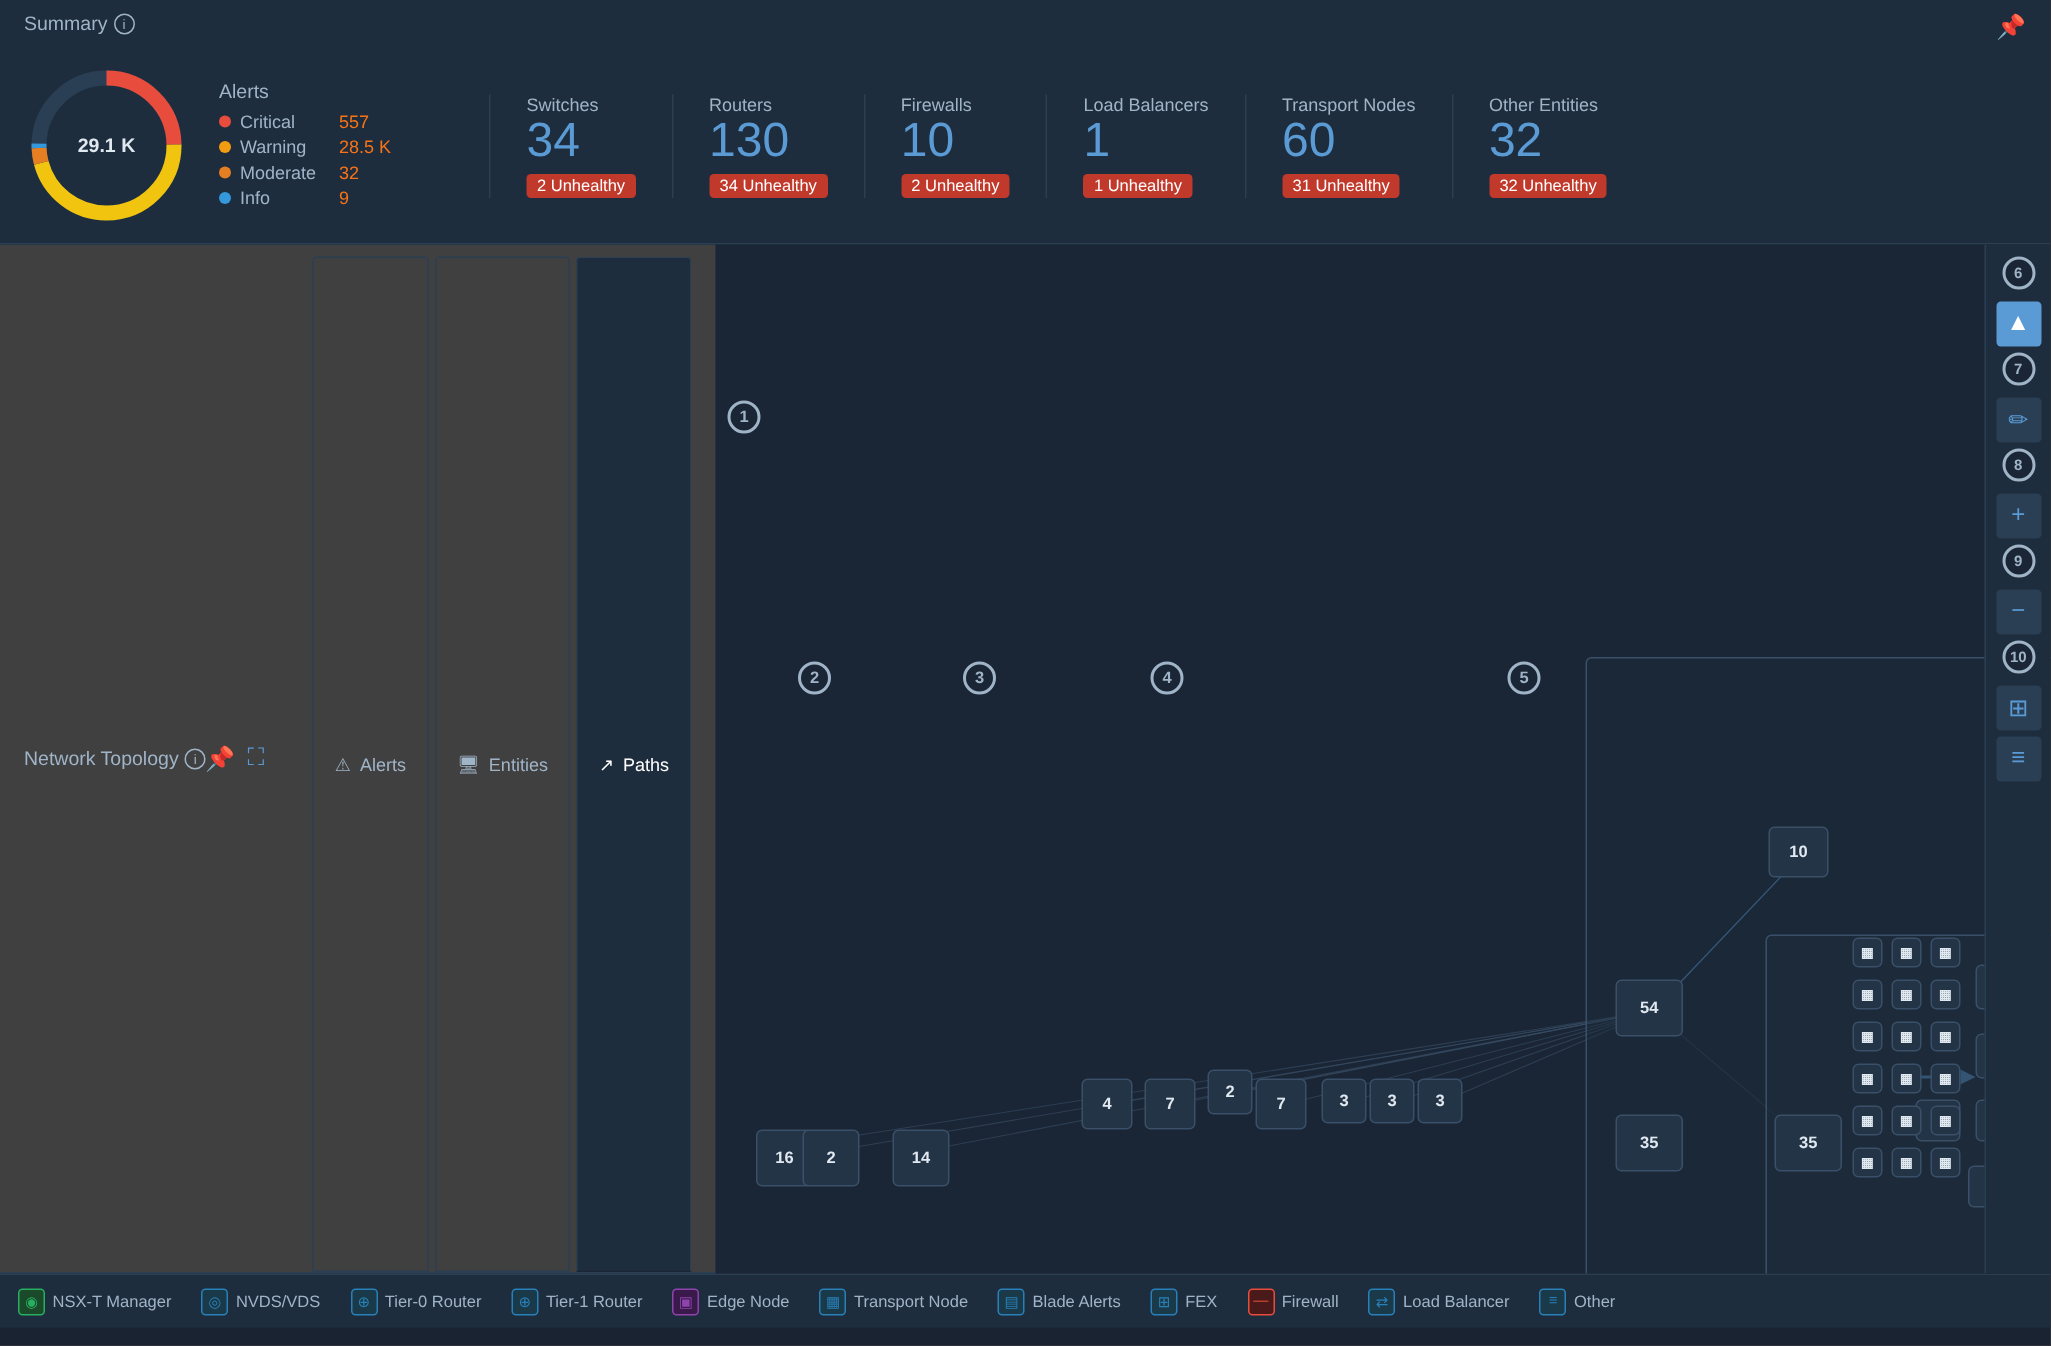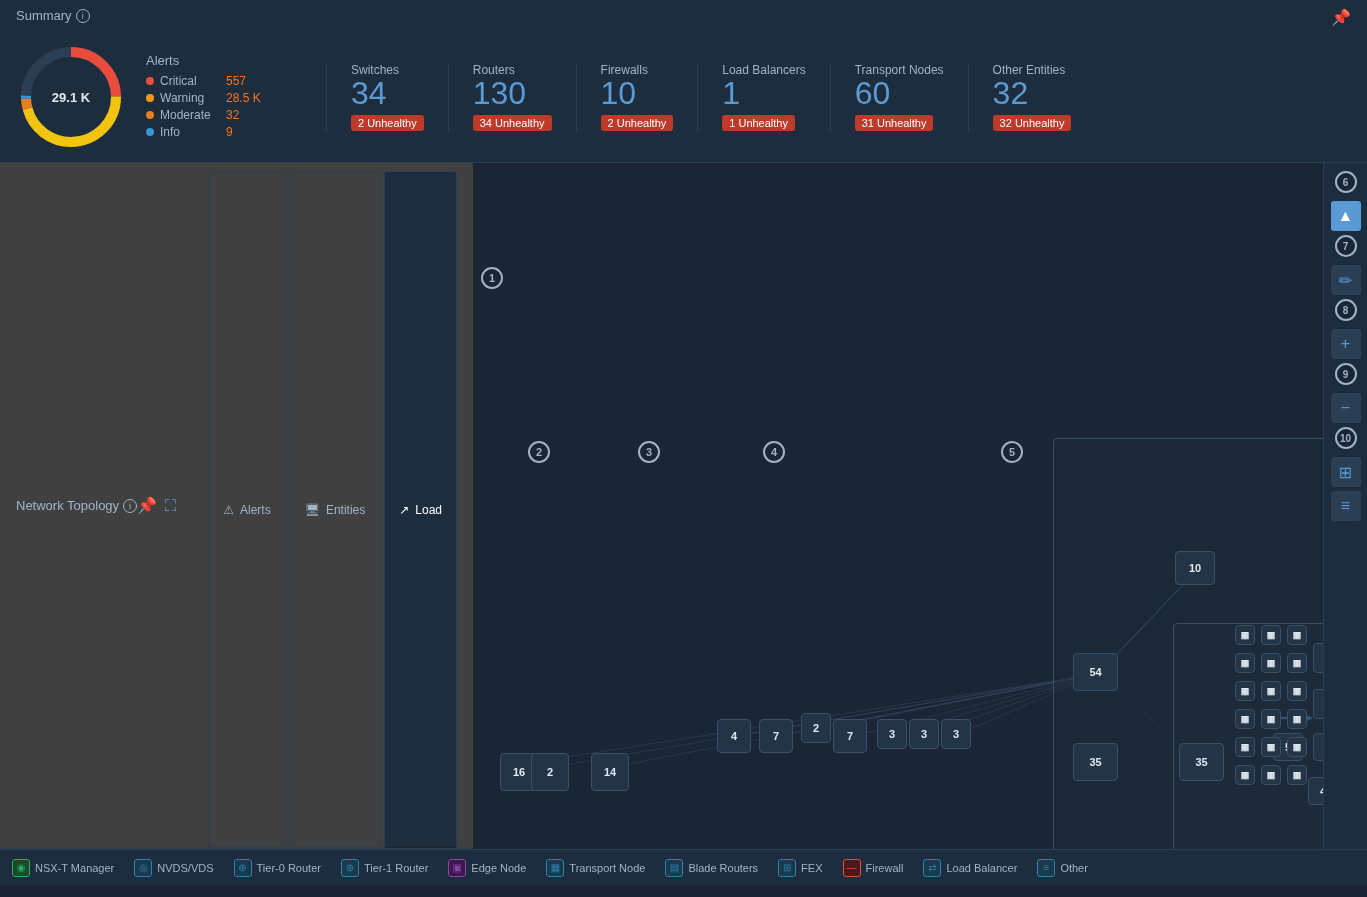--- a/index.html
+++ b/index.html
@@ -423,21 +423,21 @@
     <button class="tab-btn">
       <span>⚠</span>
       <span>Alerts</span>
     </button>
     <button class="tab-btn">
       <span>🖥</span>
       <span>Entities</span>
     </button>
     <button class="tab-btn active">
       <span>↗</span>
-      <span>Load</span>
+      <span>Paths</span>
     </button>
   </div>
 
   <div class="topology-map">
 
     <svg class="topo-lines">
 
       <line x1="30" y1="604" x2="625" y2="511" stroke="#3a5068" stroke-width="0.7" opacity="0.6"></line>
       <line x1="80" y1="604" x2="625" y2="511" stroke="#3a5068" stroke-width="0.7" opacity="0.6"></line>
       <line x1="140" y1="604" x2="625" y2="511" stroke="#3a5068" stroke-width="0.7" opacity="0.6"></line>
@@ -559,21 +559,21 @@
   <div class="legend-item">
     <div class="legend-icon" style="background:#3a1a4a;color:#8e44ad;border:1px solid #8e44ad;">▣</div>
     <span>Edge Node</span>
   </div>
   <div class="legend-item">
     <div class="legend-icon" style="background:#1a3a4a;color:#2980b9;border:1px solid #2980b9;">▦</div>
     <span>Transport Node</span>
   </div>
   <div class="legend-item">
     <div class="legend-icon" style="background:#1a3a4a;color:#2980b9;border:1px solid #2980b9;">▤</div>
-    <span>Blade Routers</span>
+    <span>Blade Alerts</span>
   </div>
   <div class="legend-item">
     <div class="legend-icon" style="background:#1a3a4a;color:#2980b9;border:1px solid #2980b9;">⊞</div>
     <span>FEX</span>
   </div>
   <div class="legend-item">
     <div class="legend-icon" style="background:#4a1a1a;color:#e74c3c;border:1px solid #e74c3c;">—</div>
     <span>Firewall</span>
   </div>
   <div class="legend-item">

